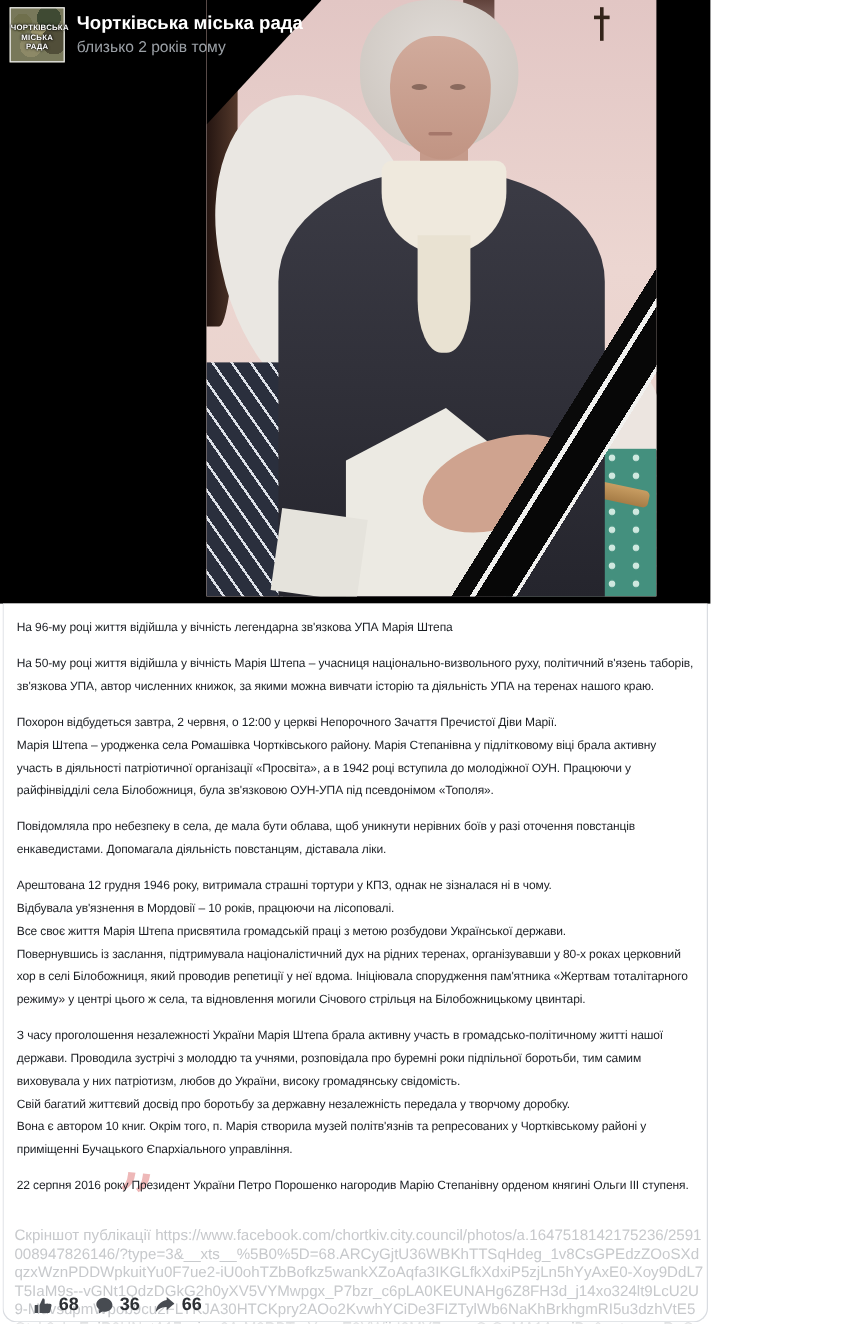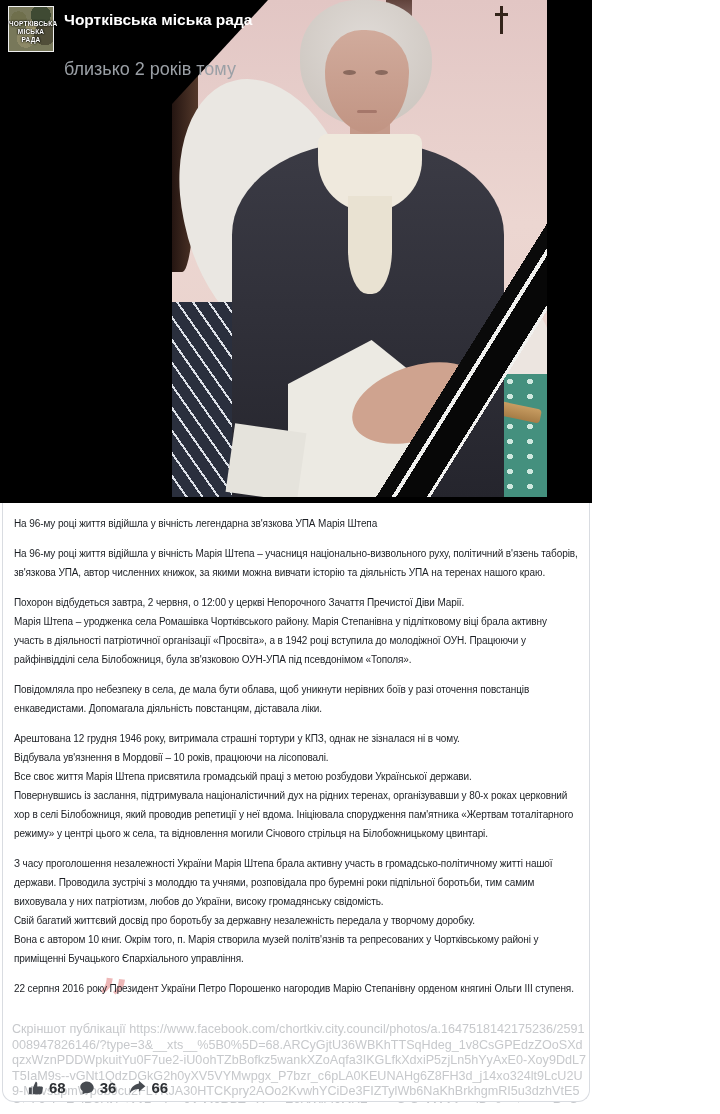--- a/index.html
+++ b/index.html
@@ -63,21 +63,21 @@
             radial-gradient(circle at 22% 28%,#6f6f4c 0 8px,rgba(0,0,0,0) 8px),
             radial-gradient(circle at 72% 18%,#3f4a33 0 10px,rgba(0,0,0,0) 10px),
             radial-gradient(circle at 38% 72%,#8d8967 0 9px,rgba(0,0,0,0) 9px),
             radial-gradient(circle at 82% 62%,#514e39 0 11px,rgba(0,0,0,0) 11px),
             radial-gradient(circle at 55% 45%,#a39c72 0 7px,rgba(0,0,0,0) 7px),
             #78785a;}
   .avatar-text{position:absolute;left:0;top:13px;width:100%;text-align:center;color:#fff;
           font-size:6.5px;line-height:8px;font-weight:bold;letter-spacing:.2px;
           text-shadow:0 0 2px #000,0 0 2px #000;}
   .hd-title{position:absolute;left:64px;top:11px;font-size:15.5px;font-weight:bold;color:#fff;}
-  .hd-time{position:absolute;left:64px;top:31px;font-size:18px;color:#9ba0a6;margin-top:28px;}
+  .hd-time{position:absolute;left:64px;top:31px;font-size:13px;color:#9ba0a6;}
   .fb-badge{position:absolute;right:5px;top:8px;width:28px;height:28px;}
 
   
   .post-body{position:relative;margin:0 2px;height:599px;box-sizing:border-box;
           border:1px solid #d9dce1;border-top:none;border-radius:0 0 12px 12px;
           background:#fff;padding:11px 11px 0;}
   .para{position:relative;z-index:1;margin:0 0 11px;font-size:10px;line-height:19px;
           color:#1c1f24;white-space:pre-line;letter-spacing:-0.1px;}
   .quote-mark{position:absolute;left:92px;top:470px;z-index:0;
           font-family:"DejaVu Serif",serif;font-size:64px;line-height:60px;
@@ -138,21 +138,21 @@
         </svg>
       </div>
     </div>
   </div>
 
   <div class="post-body">
 
     <div class="quote-mark">”</div>
 
     <p class="para">На 96-му році життя відійшла у вічність легендарна зв'язкова УПА Марія Штепа</p>
-    <p class="para">На 96-му році життя відійшла у вічність Марія Штепа – учасниця національно-визвольного руху, політичний в'язень таборів, зв'язкова УПА, автор численних книжок, за якими можна вивчати історію та діяльність УПА на теренах нашого краю.</p>
+    <p class="para">На 50-му році життя відійшла у вічність Марія Штепа – учасниця національно-визвольного руху, політичний в'язень таборів, зв'язкова УПА, автор численних книжок, за якими можна вивчати історію та діяльність УПА на теренах нашого краю.</p>
     <p class="para">Похорон відбудеться завтра, 2 червня, о 12:00 у церкві Непорочного Зачаття Пречистої Діви Марії.
 Марія Штепа – уродженка села Ромашівка Чортківського району. Марія Степанівна у підлітковому віці брала активну участь в діяльності патріотичної організації «Просвіта», а в 1942 році вступила до молодіжної ОУН. Працюючи у райфінвідділі села Білобожниця, була зв'язковою ОУН-УПА під псевдонімом «Тополя».</p>
     <p class="para">Повідомляла про небезпеку в села, де мала бути облава, щоб уникнути нерівних боїв у разі оточення повстанців енкаведистами. Допомагала діяльність повстанцям, діставала ліки.</p>
     <p class="para">Арештована 12 грудня 1946 року, витримала страшні тортури у КПЗ, однак не зізналася ні в чому.
 Відбувала ув'язнення в Мордовії – 10 років, працюючи на лісоповалі.
 Все своє життя Марія Штепа присвятила громадській праці з метою розбудови Української держави.
 Повернувшись із заслання, підтримувала націоналістичний дух на рідних теренах, організувавши у 80-х роках церковний хор в селі Білобожниця, який проводив репетиції у неї вдома. Ініціювала спорудження пам'ятника «Жертвам тоталітарного режиму» у центрі цього ж села, та відновлення могили Січового стрільця на Білобожницькому цвинтарі.</p>
     <p class="para">З часу проголошення незалежності України Марія Штепа брала активну участь в громадсько-політичному житті нашої держави. Проводила зустрічі з молоддю та учнями, розповідала про буремні роки підпільної боротьби, тим самим виховувала у них патріотизм, любов до України, високу громадянську свідомість.
 Свій багатий життєвий досвід про боротьбу за державну незалежність передала у творчому доробку.
 Вона є автором 10 книг. Окрім того, п. Марія створила музей політв'язнів та репресованих у Чортківському районі у приміщенні Бучацького Єпархіального управління.</p>

